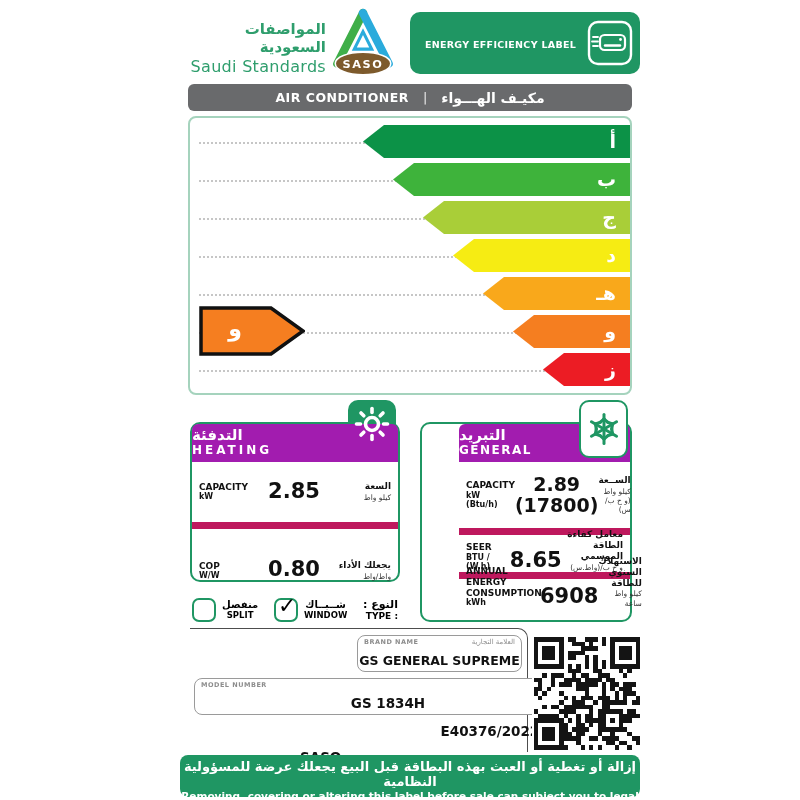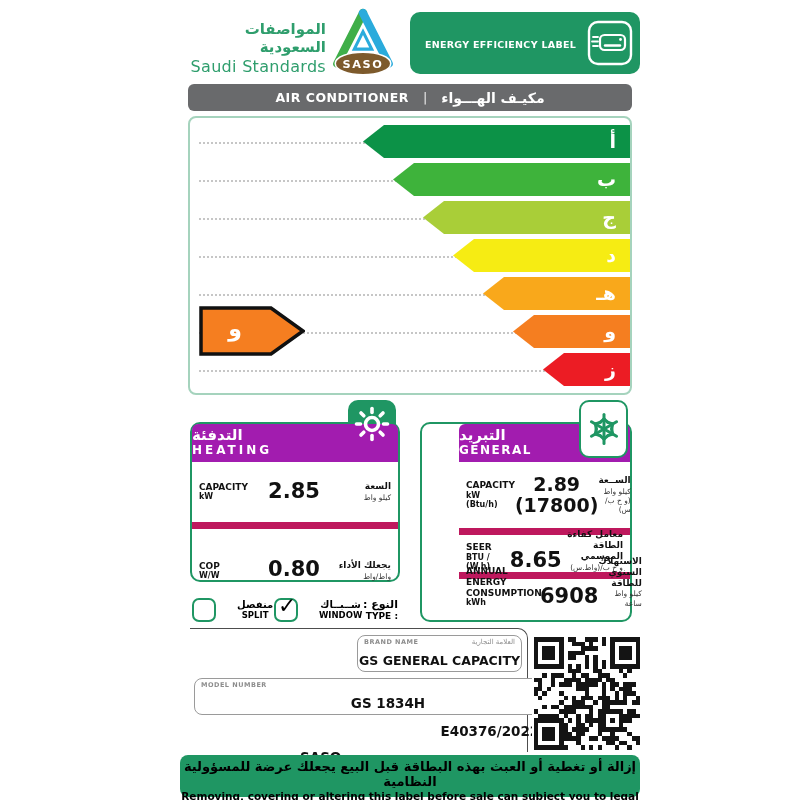--- a/index.html
+++ b/index.html
@@ -52,21 +52,21 @@
   .p-val.two { font-size:19px; }
   .p-right { width:62px; text-align:right; font-size:9px; font-weight:bold; line-height:1.25; color:#111; }
   .p-right .u { font-size:7.5px; font-weight:normal; color:#333; }
   .h-row { height:59.5px; }
   .c-row0 { height:66px; }
   .c-row1 { height:44px; }
   .c-row2 { height:36px; }
 
   
   .type-row { position:absolute; left:12px; top:588px; width:206px; display:flex; align-items:center; justify-content:space-between; }
-  .tgroup { display:flex; align-items:center; gap:21px; }
+  .tgroup { display:flex; align-items:center; gap:6px; }
   .cbox { width:24px; height:24px; border:2.5px solid #1f9663; border-radius:7px; background:#fff; position:relative; }
   .check { position:absolute; font-size:22px; font-weight:bold; color:#000; left:2px; top:-7px; }
   .tlabel { text-align:center; line-height:1.15; }
   .tlabel .ar { font-size:10px; font-weight:bold; }
   .tlabel .en { font-size:8.5px; font-weight:bold; }
   .ttitle { text-align:right; line-height:1.2; }
   .ttitle .ar { font-size:11px; font-weight:bold; }
   .ttitle .en { font-size:9px; font-weight:bold; }
 
   
@@ -86,21 +86,21 @@
   .reg-lbl .ar { font-size:10.5px; font-weight:bold; }
   .reg-lbl .en { font-size:7px; font-weight:bold; }
   .std-row { position:absolute; left:4px; top:121px; width:330px; display:flex; align-items:center; justify-content:space-between; }
   .std-en { font-size:8px; font-weight:bold; color:#111; }
   .std-val { font-size:13.5px; font-weight:bold; color:#111; }
   .std-ar { font-size:10px; font-weight:bold; color:#111; }
   .qr { position:absolute; left:342px; top:7px; width:110px; height:117px; background:#fff; display:grid; grid-template-columns:repeat(25,1fr); grid-template-rows:repeat(25,1fr); padding:2px; }
   .qr .m { background:#141414; }
 
   
-  .footer { position:absolute; left:0; top:745px; width:460px; height:42px; background:#1f9663; border-radius:8px; color:#000000; text-align:center; padding-top:4px; }
+  .footer { position:absolute; left:0; top:745px; width:460px; height:42px; background:#1f9663; border-radius:8px; color:#ffffff; text-align:center; padding-top:4px; }
   .f-ar { font-size:13px; font-weight:bold; }
   .f-en { font-size:10.5px; font-weight:bold; margin-top:1px; }
 </style>
 </head>
 <body>
 
 <div class="label">
 
   <div class="header">
     <div class="org">
@@ -324,21 +324,21 @@
       <div class="en">TYPE :</div>
     </div>
   </div>
 
   <div class="info">
     <div class="info-frame"></div>
 
     <div class="ibox ibox-brand">
       <span class="lbl-en">BRAND NAME</span>
       <span class="lbl-ar" dir="rtl">العلامة التجارية</span>
-      <div class="val">GS GENERAL CAPACITY</div>
+      <div class="val">GS GENERAL SUPREME</div>
     </div>
     <div class="ibox ibox-model">
       <span class="lbl-en">MODEL NUMBER</span>
       <span class="lbl-ar" dir="rtl">رقـم الطـراز</span>
       <div class="val">GS 1834H</div>
     </div>
 
     <div class="reg-row">
       <span class="reg-val">E40376/2022</span>
       <span class="reg-lbl">

